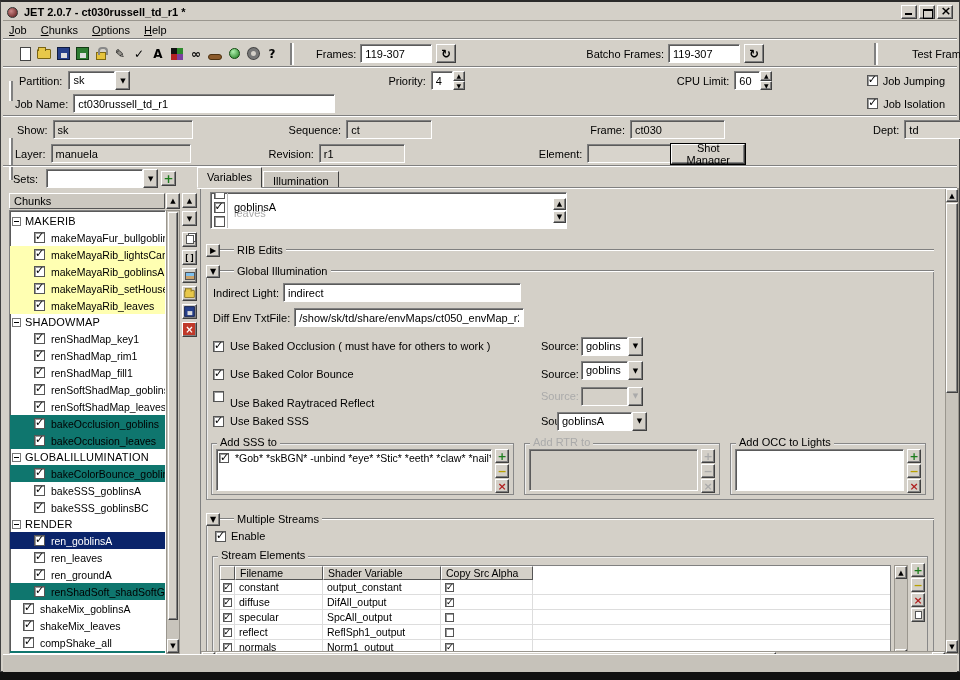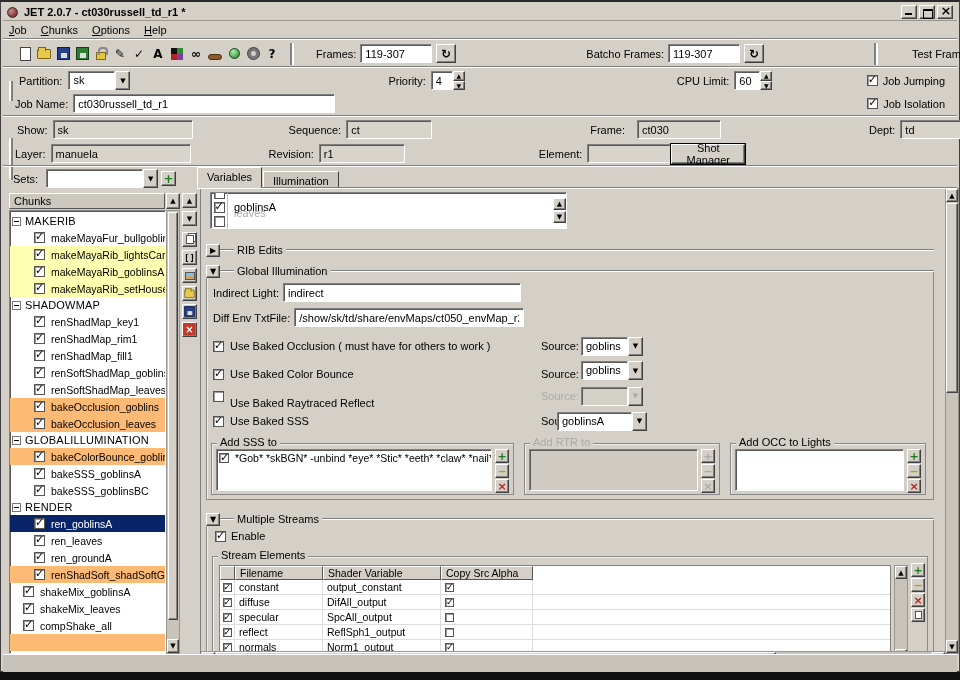--- a/index.html
+++ b/index.html
@@ -87,21 +87,21 @@
   .chunks-vsb .thumb{position:absolute;left:1px;top:1px;width:10px;height:408px;}
   .chunks-vsb .darr{position:absolute;left:0px;bottom:0;width:12px;height:14px;}
   .grow{display:flex;align-items:center;height:16px;gap:4px;padding-left:2px;}
   .exp{width:9px;height:9px;border:1px solid #777;background:#fff;position:relative;flex:none;}
   .exp::after{content:"";position:absolute;left:1px;top:3px;width:5px;height:1px;background:#000;}
   .gname{font-size:11px;letter-spacing:0.2px;}
   .trow{display:flex;align-items:center;height:17px;gap:6px;padding-left:24px;}
   .trow.loose{padding-left:13px;}
   .trow .tlbl{font-size:10.5px;white-space:nowrap;}
   .trow.yellow{background:#ffffb2;}
-  .trow.pink{background:#fdba74;}
+  .trow.pink{background:#0f766e;}
   .trow.sel{background:#0a246a;}
   .trow.sel .tlbl{color:#fff;}
 
   
   .strip{position:absolute;left:181px;top:191px;width:16px;}
   .strip .btn3d{width:15px;height:15px;margin-bottom:3px;position:relative;}
   .si-copy{width:8px;height:9px;border:1px solid #555;background:#fff;box-shadow:2px -2px 0 -1px #fff,2px -2px 0 0 #555;}
   .si-brk{font:bold 9px "DejaVu Sans Mono",monospace;}
   .si-img{width:10px;height:8px;background:linear-gradient(#7ec0ee 50%,#caa26a 50%);border:1px solid #555;}
   .si-x{color:#fff;background:#c03a2b !important;font:bold 10px "DejaVu Sans";}
@@ -290,21 +290,21 @@
   </div>
   <div class="hgroove" style="left:2px;right:2px;top:113px;"></div>
 
   <div style="position:absolute;left:2px;top:116px;right:2px;height:23px;display:flex;align-items:center;">
     <div class="grip" style="left:6px;top:118px;height:42px;"></div>
     <span class="lbl" style="margin-left:14px;">Show:</span>
     <input class="field ro" style="width: 140px; margin-left: 5px;" value="sk">
     <span class="lbl" style="margin-left:96px;">Sequence:</span>
     <input class="field ro" style="width: 86px; margin-left: 5px;" value="ct">
     <span class="lbl" style="margin-left:158px;">Frame:</span>
-    <input class="field ro" style="width: 84px; margin-left: 12px;" value="ct030">
+    <input class="field ro" style="width: 95px; margin-left: 5px;" value="ct030">
     <span class="lbl" style="margin-left:148px;">Dept:</span>
     <input class="field ro" style="width: 72px; margin-left: 5px;" value="td">
   </div>
 
   <div style="position:absolute;left:2px;top:140px;right:2px;height:23px;display:flex;align-items:center;">
     <span class="lbl" style="margin-left:12px;">Layer:</span>
     <input class="field ro" style="width: 140px; margin-left: 5px;" value="manuela">
     <span class="lbl" style="margin-left:78px;">Revision:</span>
     <input class="field ro" style="width: 86px; margin-left: 5px;" value="r1">
     <span class="lbl" style="margin-left:134px;">Element:</span>
@@ -345,20 +345,24 @@
           <span class="cb on"></span>
           <span class="tlbl">makeMayaRib_lightsCam</span>
         </div>
       <div class="trow yellow">
           <span class="cb on"></span>
           <span class="tlbl">makeMayaRib_goblinsA</span>
         </div>
       <div class="trow yellow">
           <span class="cb on"></span>
           <span class="tlbl">makeMayaRib_setHouse</span>
+        </div>
+      <div class="trow yellow">
+          <span class="cb on"></span>
+          <span class="tlbl">makeMayaRib_leaves</span>
         </div>
 
       <div class="grow">
           <span class="exp"></span>
           <span class="gname">SHADOWMAP</span>
         </div>
       <div class="trow">
           <span class="cb on"></span>
           <span class="tlbl">renShadMap_key1</span>
         </div>

